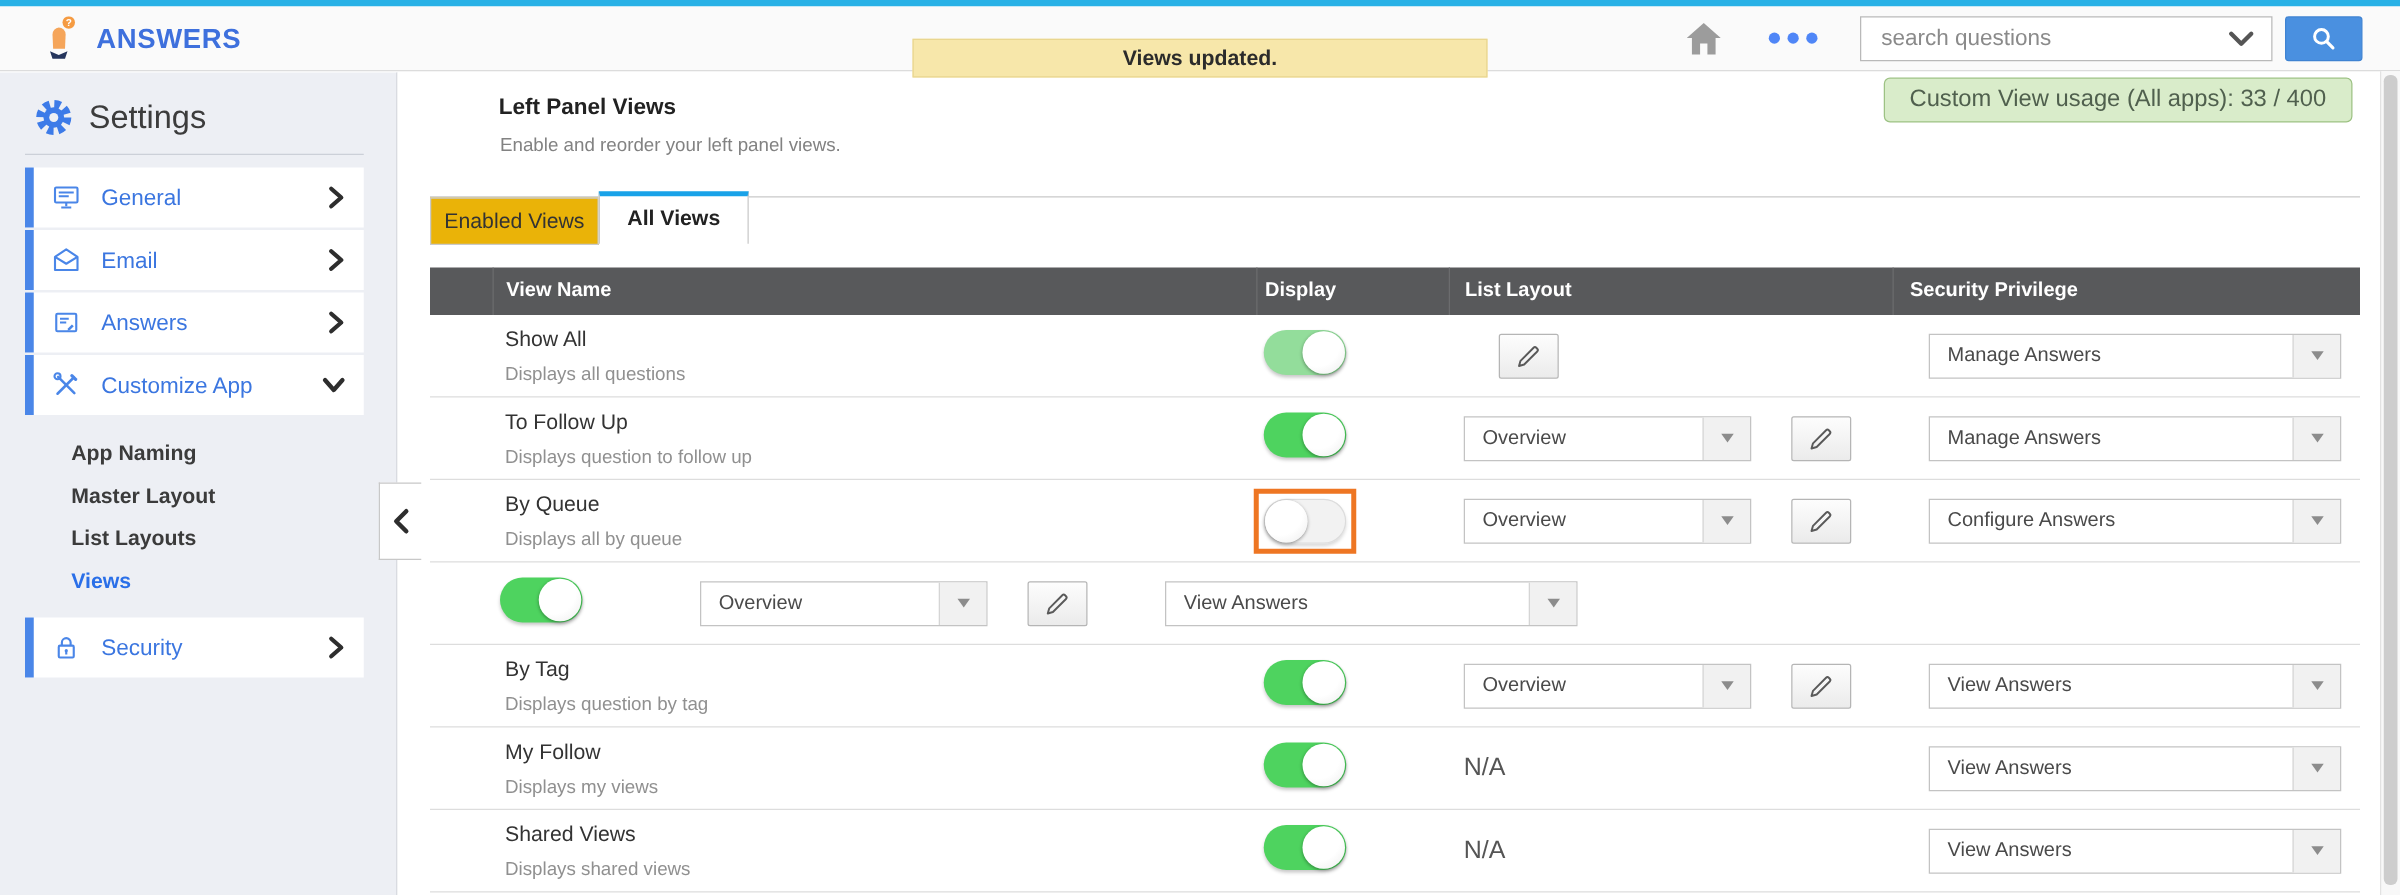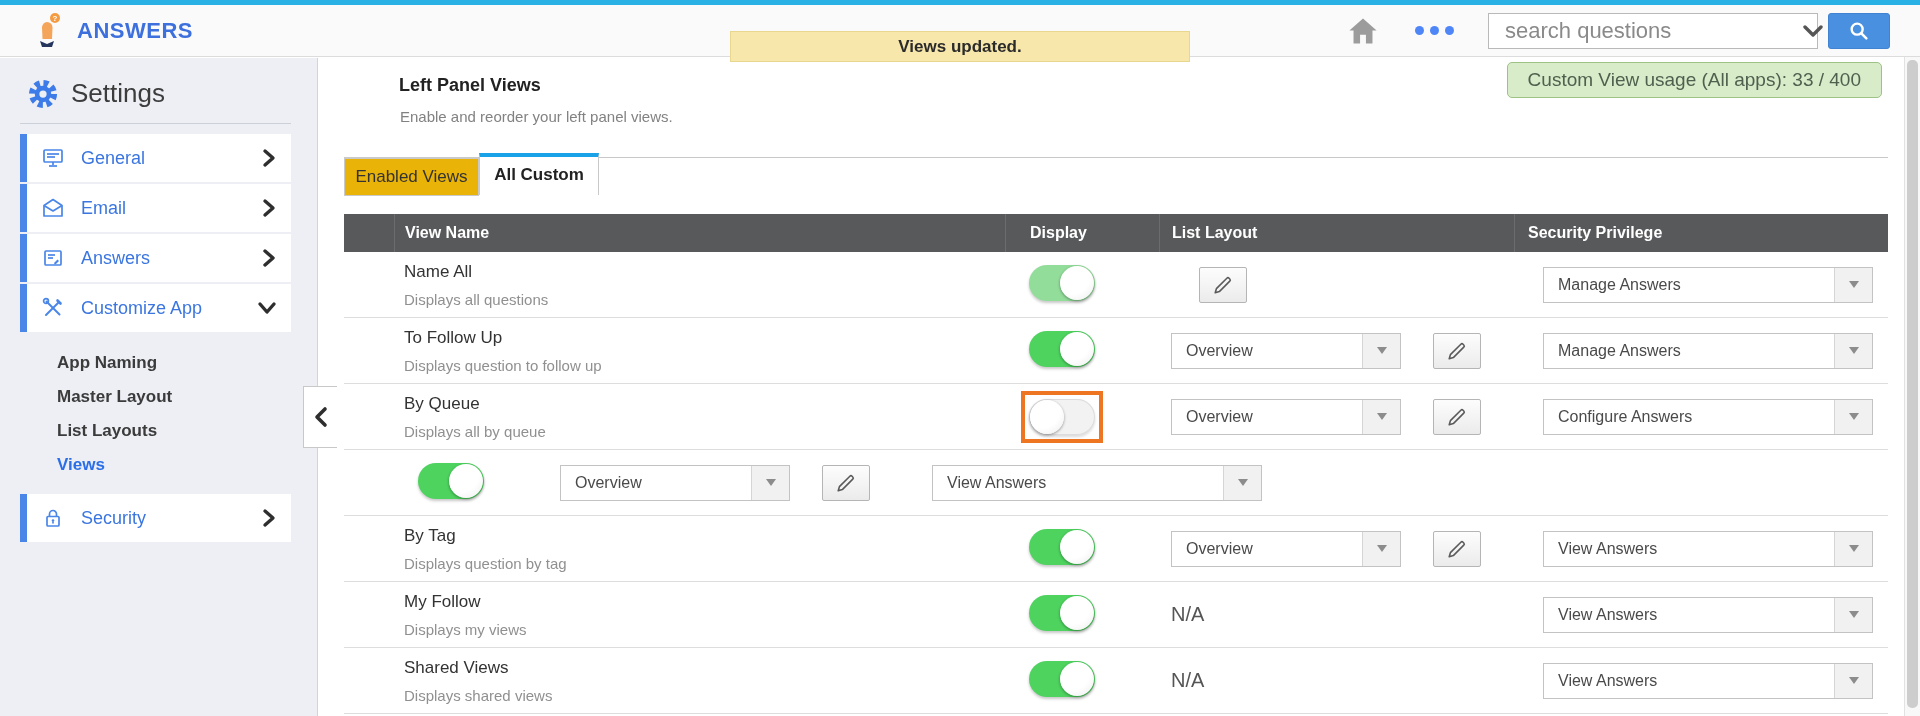--- a/index.html
+++ b/index.html
@@ -13,21 +13,21 @@
                 border-bottom:1px solid #dcdcdc; display:flex; align-items:center; padding:0 30px 0 34px; z-index:10; }
   .brand { display:flex; align-items:center; gap:13px; }
   .brand-name { color:#3e70dd; font-size:22px; font-weight:bold; letter-spacing:.5px; }
   .header-right { margin-left:auto; display:flex; align-items:center; gap:32px; }
   .home-btn { width:36px; height:34px; display:flex; align-items:center; justify-content:center; cursor:pointer; }
   .more-btn { display:flex; gap:6px; cursor:pointer; padding:6px 2px; }
   .more-btn i { width:9px; height:9px; border-radius:50%; background:#4f86f7; }
   .search-group { display:flex; align-items:center; gap:10px; }
   .search-box { width:330px; height:36px; background:#fff; border:1px solid #b9b9b9; display:flex; align-items:center; }
   .search-box input { flex:1; border:none; outline:none; background:transparent; font-family:inherit;
-                      font-size:22px; color:#444; padding:0 10px 0 16px; }
+                      font-size:18px; color:#444; padding:0 10px 0 16px; }
   .search-box input::placeholder { color:#8a8a8a; }
   .search-scope { width:48px; height:100%; display:flex; align-items:center; justify-content:center; cursor:pointer; }
   .search-btn { width:62px; height:36px; background:#4a90e0; border:1px solid #3f83d2; border-radius:3px;
                 display:flex; align-items:center; justify-content:center; cursor:pointer; }
 
   
   .banner { position:absolute; left:730px; top:31px; width:460px; height:31px; background:#f7e7aa;
             border:1px solid #e9d68f; z-index:110; text-align:center; line-height:29px;
             font-size:17px; font-weight:bold; color:#2b2b2b; }
 
@@ -66,21 +66,21 @@
   .tab-active { left:135px; top:0; width:120px; height:42px; line-height:36px; background:#fff; font-weight:bold; color:#222;
                 border-top:4px solid #19a2e8; border-left:1px solid #c9c9c9; border-right:1px solid #c9c9c9; z-index:2; }
 
   
   .views-table { position:absolute; left:26px; top:156px; width:1544px; }
   .thead { display:flex; height:38px; background:#58595b; color:#fff; font-size:16px; font-weight:bold; align-items:center; }
   .thead .hcell { border-left:1px solid #6b6c6e; height:100%; display:flex; align-items:center;text-align:center; }
   .thead .hcell:first-child { border-left:none; }
   .col-handle { width:50px; flex:none; }
   .col-name { width:611px; flex:none; padding-left:10px; }
-  .col-display { width:154px; flex:none; padding-left:24px; }
+  .col-display { width:154px; flex:none; padding-left:6px; }
   .col-layout { width:355px; flex:none; padding-left:12px; }
   .col-security { width:374px; flex:none; padding-left:13px; }
 
   .trow { display:flex; height:66px; border-bottom:1px solid #ddd; align-items:center; }
   .trow .col-name { display:flex; flex-direction:column; justify-content:center; }
   .row-title { font-size:17px; color:#333; }
   .row-desc { font-size:15px; color:#909090; margin-top:9px; }
 
   
   .toggle-box { display:inline-block; line-height:0; }
@@ -265,36 +265,36 @@
   </aside>
 
   <main class="content">
     <div class="page-title">Left Panel Views</div>
     <div class="page-subtitle">Enable and reorder your left panel views.</div>
     <div class="usage-badge">Custom View usage (All apps): 33 / 400</div>
 
     <div class="tabs">
       <div class="tab-rule"></div>
       <div class="tab tab-inactive">Enabled Views</div>
-      <div class="tab tab-active">All Custom</div>
+      <div class="tab tab-active">All Views</div>
     </div>
 
     <div class="views-table">
       <div class="thead">
         <div class="hcell col-handle"></div>
         <div class="hcell col-name">View Name</div>
         <div class="hcell col-display">Display</div>
         <div class="hcell col-layout">List Layout</div>
         <div class="hcell col-security">Security Privilege</div>
       </div>
       <div id="table-body">
   <div class="trow">
     <div class="col-handle"></div>
     <div class="col-name">
-      <div class="row-title">Name All</div>
+      <div class="row-title">Show All</div>
       <div class="row-desc">Displays all questions</div>
     </div>
     <div class="col-display">
       <span class="toggle-box">
         <span class="toggle on light">
           <span class="knob"></span>
         </span>
       </span>
     </div>
     <div class="col-layout">

